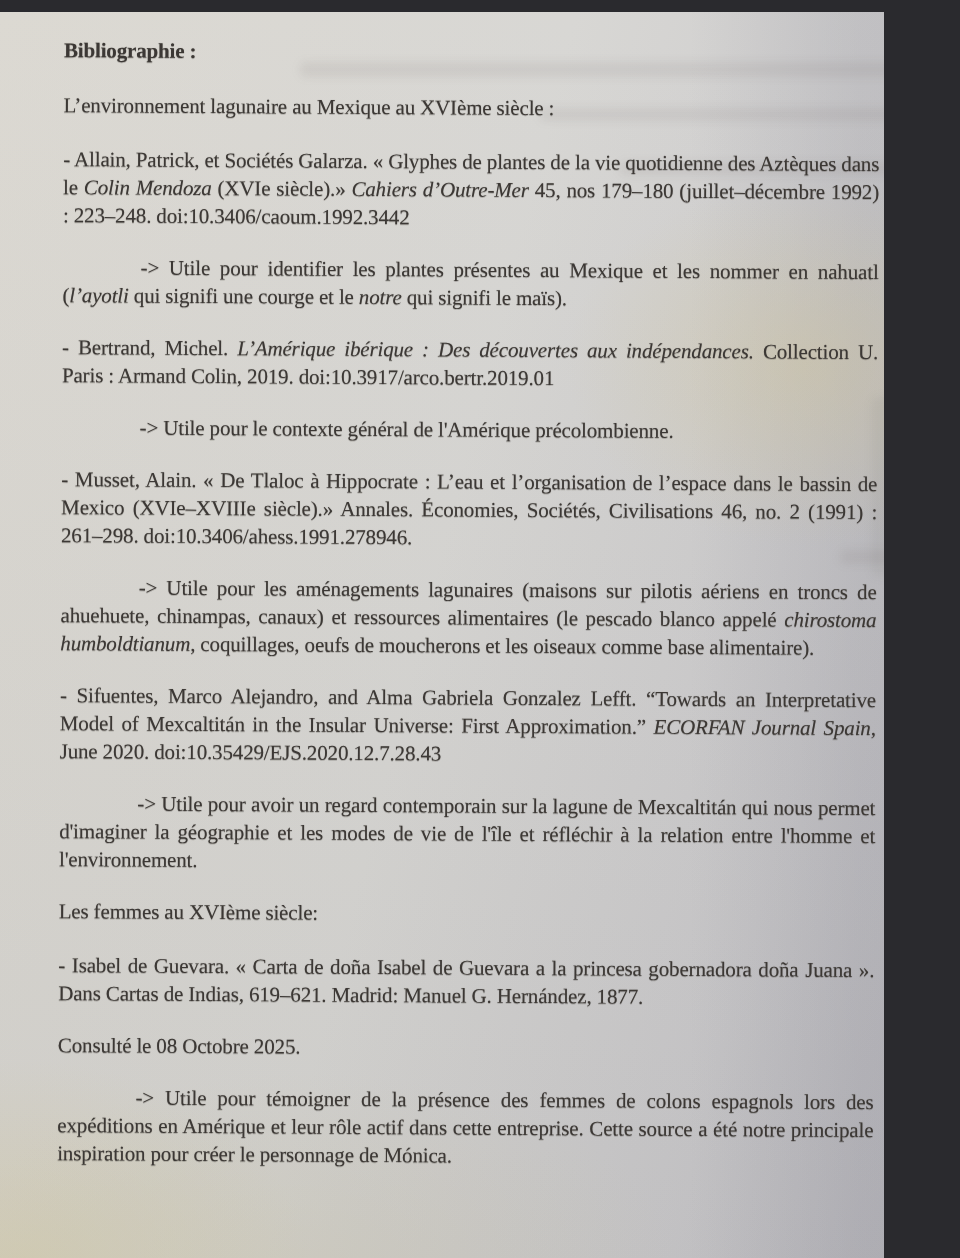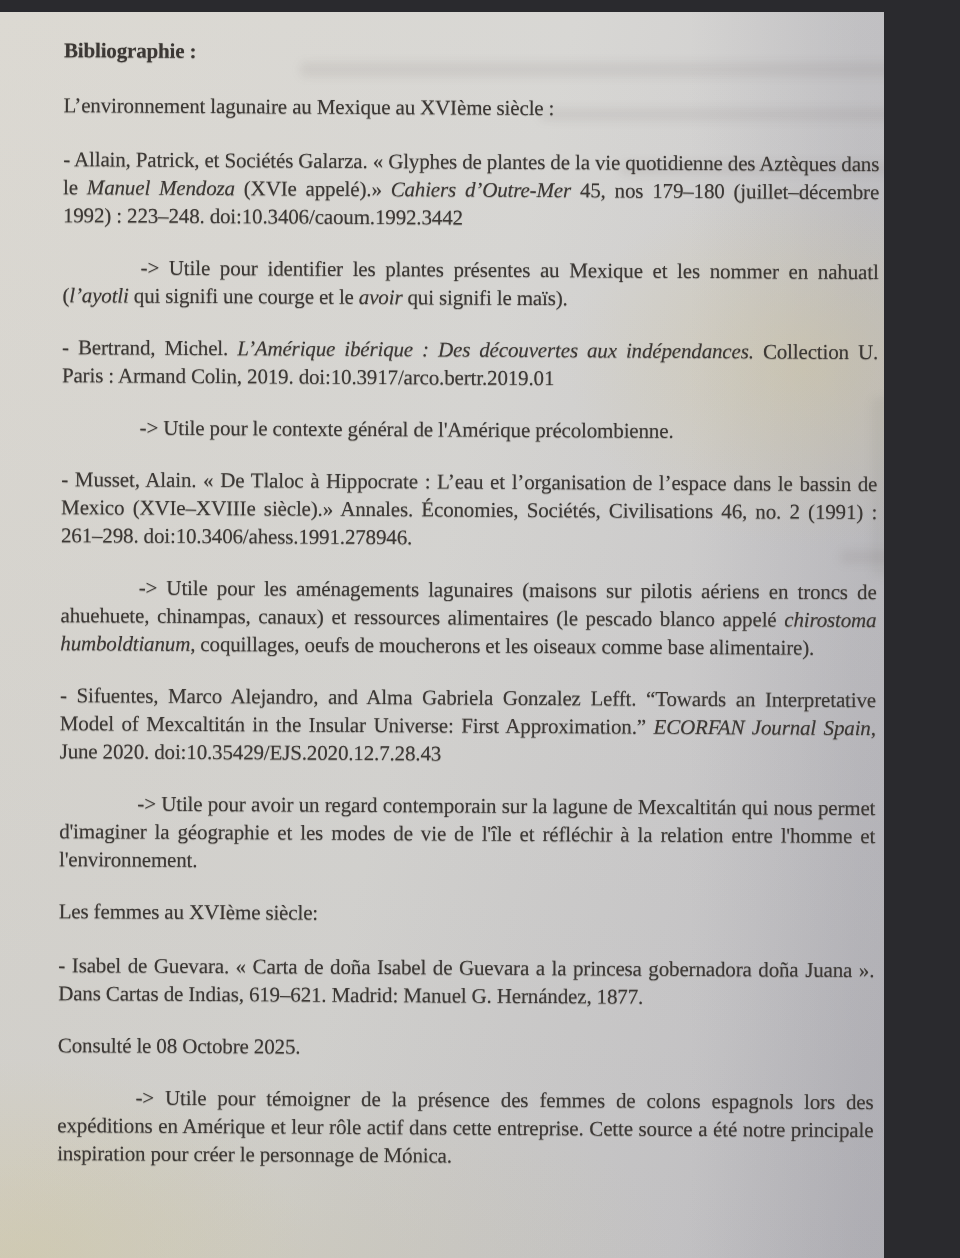--- a/index.html
+++ b/index.html
@@ -61,22 +61,22 @@
 
   <div class="smudge" style="left:300px; top:50px; width:600px; height:15px;"></div>
   <div class="smudge" style="left:540px; top:96px; width:380px; height:13px;"></div>
   <div class="smudge" style="left:620px; top:150px; width:300px; height:13px;"></div>
   <div class="smudge" style="left:872px; top:385px; width:70px; height:180px; background:rgba(104,102,94,0.08);"></div>
   <div class="smudge" style="left:840px; top:538px; width:105px; height:14px;"></div>
 
   <div class="sheet" id="sheet">
       <p class="para title"><span class="bd">Bibliographie :</span></p>
       <p class="para heading"><span>L’environnement lagunaire au Mexique au XVIème siècle :</span></p>
-      <p class="para entry"><span>- Allain, Patrick, et Sociétés Galarza. « Glyphes de plantes de la vie quotidienne des Aztèques dans le </span><span class="it">Manuel Mendoza</span><span> (XVIe appelé).» </span><span class="it">Cahiers d’Outre-Mer</span><span> 45, nos 179–180 (juillet–décembre 1992) : 223–248. doi:10.3406/caoum.1992.3442</span></p>
-      <p class="para note"><span>-&gt; Utile pour identifier les plantes présentes au Mexique et les nommer en nahuatl (</span><span class="it">l’ayotli</span><span> qui signifi une courge et le </span><span class="it">avoir</span><span> qui signifi le maïs).</span></p>
+      <p class="para entry"><span>- Allain, Patrick, et Sociétés Galarza. « Glyphes de plantes de la vie quotidienne des Aztèques dans le </span><span class="it">Colin Mendoza</span><span> (XVIe siècle).» </span><span class="it">Cahiers d’Outre-Mer</span><span> 45, nos 179–180 (juillet–décembre 1992) : 223–248. doi:10.3406/caoum.1992.3442</span></p>
+      <p class="para note"><span>-&gt; Utile pour identifier les plantes présentes au Mexique et les nommer en nahuatl (</span><span class="it">l’ayotli</span><span> qui signifi une courge et le </span><span class="it">notre</span><span> qui signifi le maïs).</span></p>
       <p class="para entry"><span>- Bertrand, Michel. </span><span class="it">L’Amérique ibérique : Des découvertes aux indépendances.</span><span> Collection U. Paris : Armand Colin, 2019. doi:10.3917/arco.bertr.2019.01</span></p>
       <p class="para note"><span>-&gt; Utile pour le contexte général de l'Amérique précolombienne.</span></p>
       <p class="para entry"><span>- Musset, Alain. « De Tlaloc à Hippocrate : L’eau et l’organisation de l’espace dans le bassin de Mexico (XVIe–XVIIIe siècle).» Annales. Économies, Sociétés, Civilisations 46, no. 2 (1991) : 261–298. doi:10.3406/ahess.1991.278946.</span></p>
       <p class="para note"><span>-&gt; Utile pour les aménagements lagunaires (maisons sur pilotis aériens en troncs de ahuehuete, chinampas, canaux) et ressources alimentaires (le pescado blanco appelé </span><span class="it">chirostoma humboldtianum</span><span>, coquillages, oeufs de moucherons et les oiseaux comme base alimentaire).</span></p>
       <p class="para entry"><span>- Sifuentes, Marco Alejandro, and Alma Gabriela Gonzalez Lefft. “Towards an Interpretative Model of Mexcaltitán in the Insular Universe: First Approximation.” </span><span class="it">ECORFAN Journal Spain</span><span>, June 2020. doi:10.35429/EJS.2020.12.7.28.43</span></p>
       <p class="para note"><span>-&gt; Utile pour avoir un regard contemporain sur la lagune de Mexcaltitán qui nous permet d'imaginer la géographie et les modes de vie de l'île et réfléchir à la relation entre l'homme et l'environnement.</span></p>
       <p class="para heading"><span>Les femmes au XVIème siècle:</span></p>
       <p class="para entry"><span>- Isabel de Guevara. « Carta de doña Isabel de Guevara a la princesa gobernadora doña Juana ». Dans Cartas de Indias, 619–621. Madrid: Manuel G. Hernández, 1877.</span></p>
       <p class="para plain"><span>Consulté le 08 Octobre 2025.</span></p>
       <p class="para note"><span>-&gt; Utile pour témoigner de la présence des femmes de colons espagnols lors des expéditions en Amérique et leur rôle actif dans cette entreprise. Cette source a été notre principale inspiration pour créer le personnage de Mónica.</span></p>

